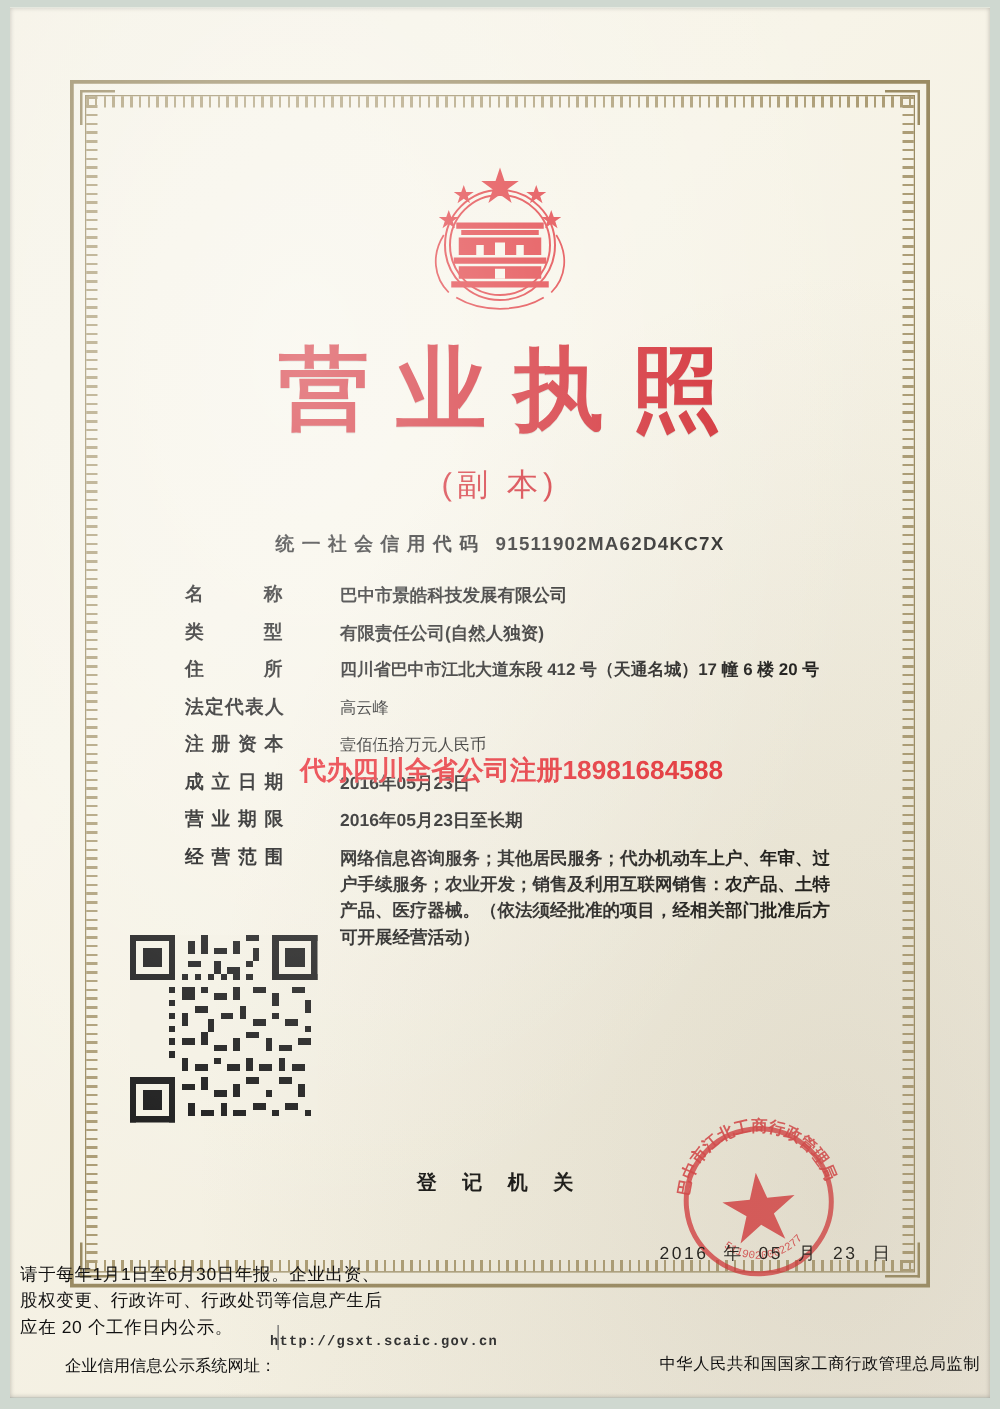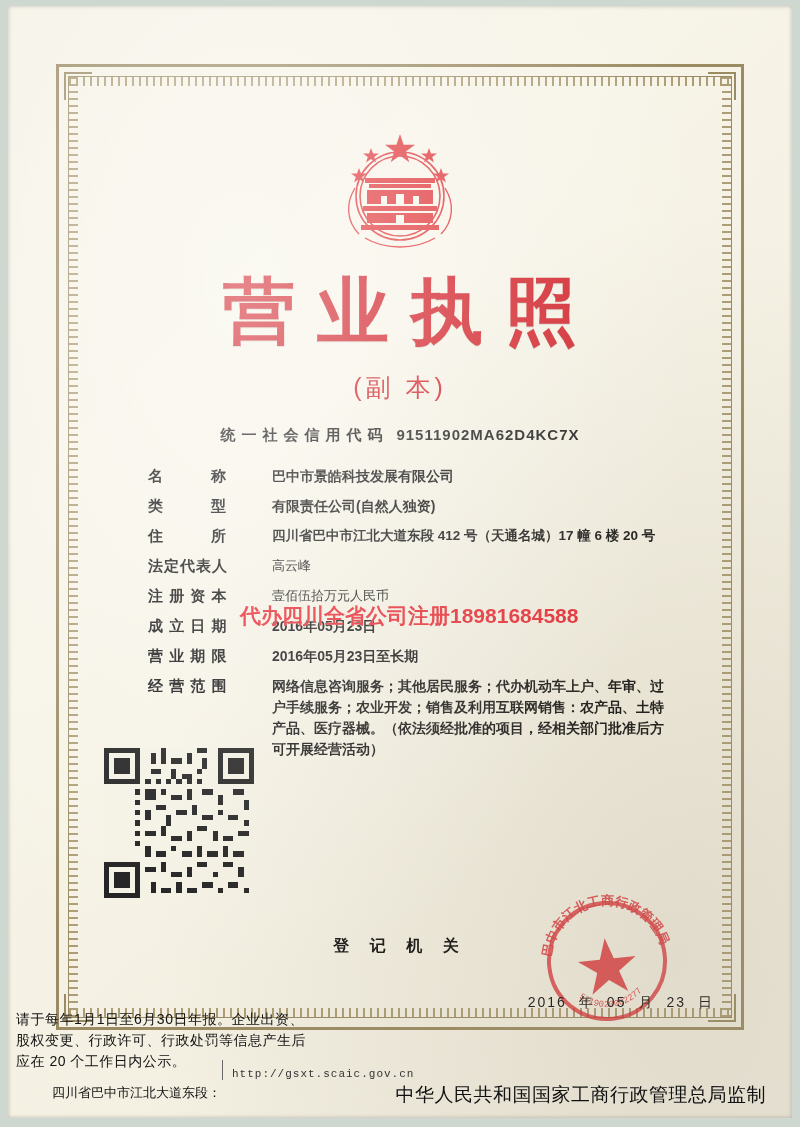--- a/index.html
+++ b/index.html
@@ -111,29 +111,29 @@
     letter-spacing:0px;white-space:nowrap;
     text-shadow:0 0 1px rgba(255,255,255,.6);
   }
 
   
   #notes{
     position:absolute;left:16px;top:996px;width:300px;
     font-size:14px;color:#111;line-height:21px;letter-spacing:.5px;margin-top:13px;
   }
   #gsxt{
-    position:absolute;left:232px;top:1068px;
+    position:absolute;left:216px;top:1068px;
     font-family:"Liberation Mono","DejaVu Sans Mono",monospace;
-    font-size:11px;color:#333;letter-spacing:1px;
+    font-size:11px;color:#333;letter-spacing:1px;font-weight:bold;
   }
   #site-label{
     position:absolute;left:52px;top:1084px;font-size:13px;color:#111;
   }
   #issuer{
-    position:absolute;right:34px;top:1082px;font-size:19px;color:#111;letter-spacing:.5px;
+    position:absolute;right:16px;top:1082px;font-size:13px;color:#111;letter-spacing:.5px;
   }
   .vline{
     position:absolute;left:222px;top:1060px;width:1px;height:20px;background:#6a6a6a;
   }
 </style>
 </head>
 <body>
 
 <div id="paper">
 
@@ -339,14 +339,14 @@
   </svg>
 
   <div id="issue-date">
     <span>2016</span><span>年</span><span>05</span><span>月</span><span>23</span><span>日</span>
   </div>
 </div>
 
 <div id="notes">请于每年1月1日至6月30日年报。企业出资、股权变更、行政许可、行政处罚等信息产生后应在 20 个工作日内公示。</div>
 <div class="vline"></div>
 <div id="gsxt">http://gsxt.scaic.gov.cn</div>
-<div id="site-label">四川省巴中市江北大道东段：</div>
+<div id="site-label">企业信用信息公示系统网址：</div>
 <div id="issuer">中华人民共和国国家工商行政管理总局监制</div>
 
 </body></html>

